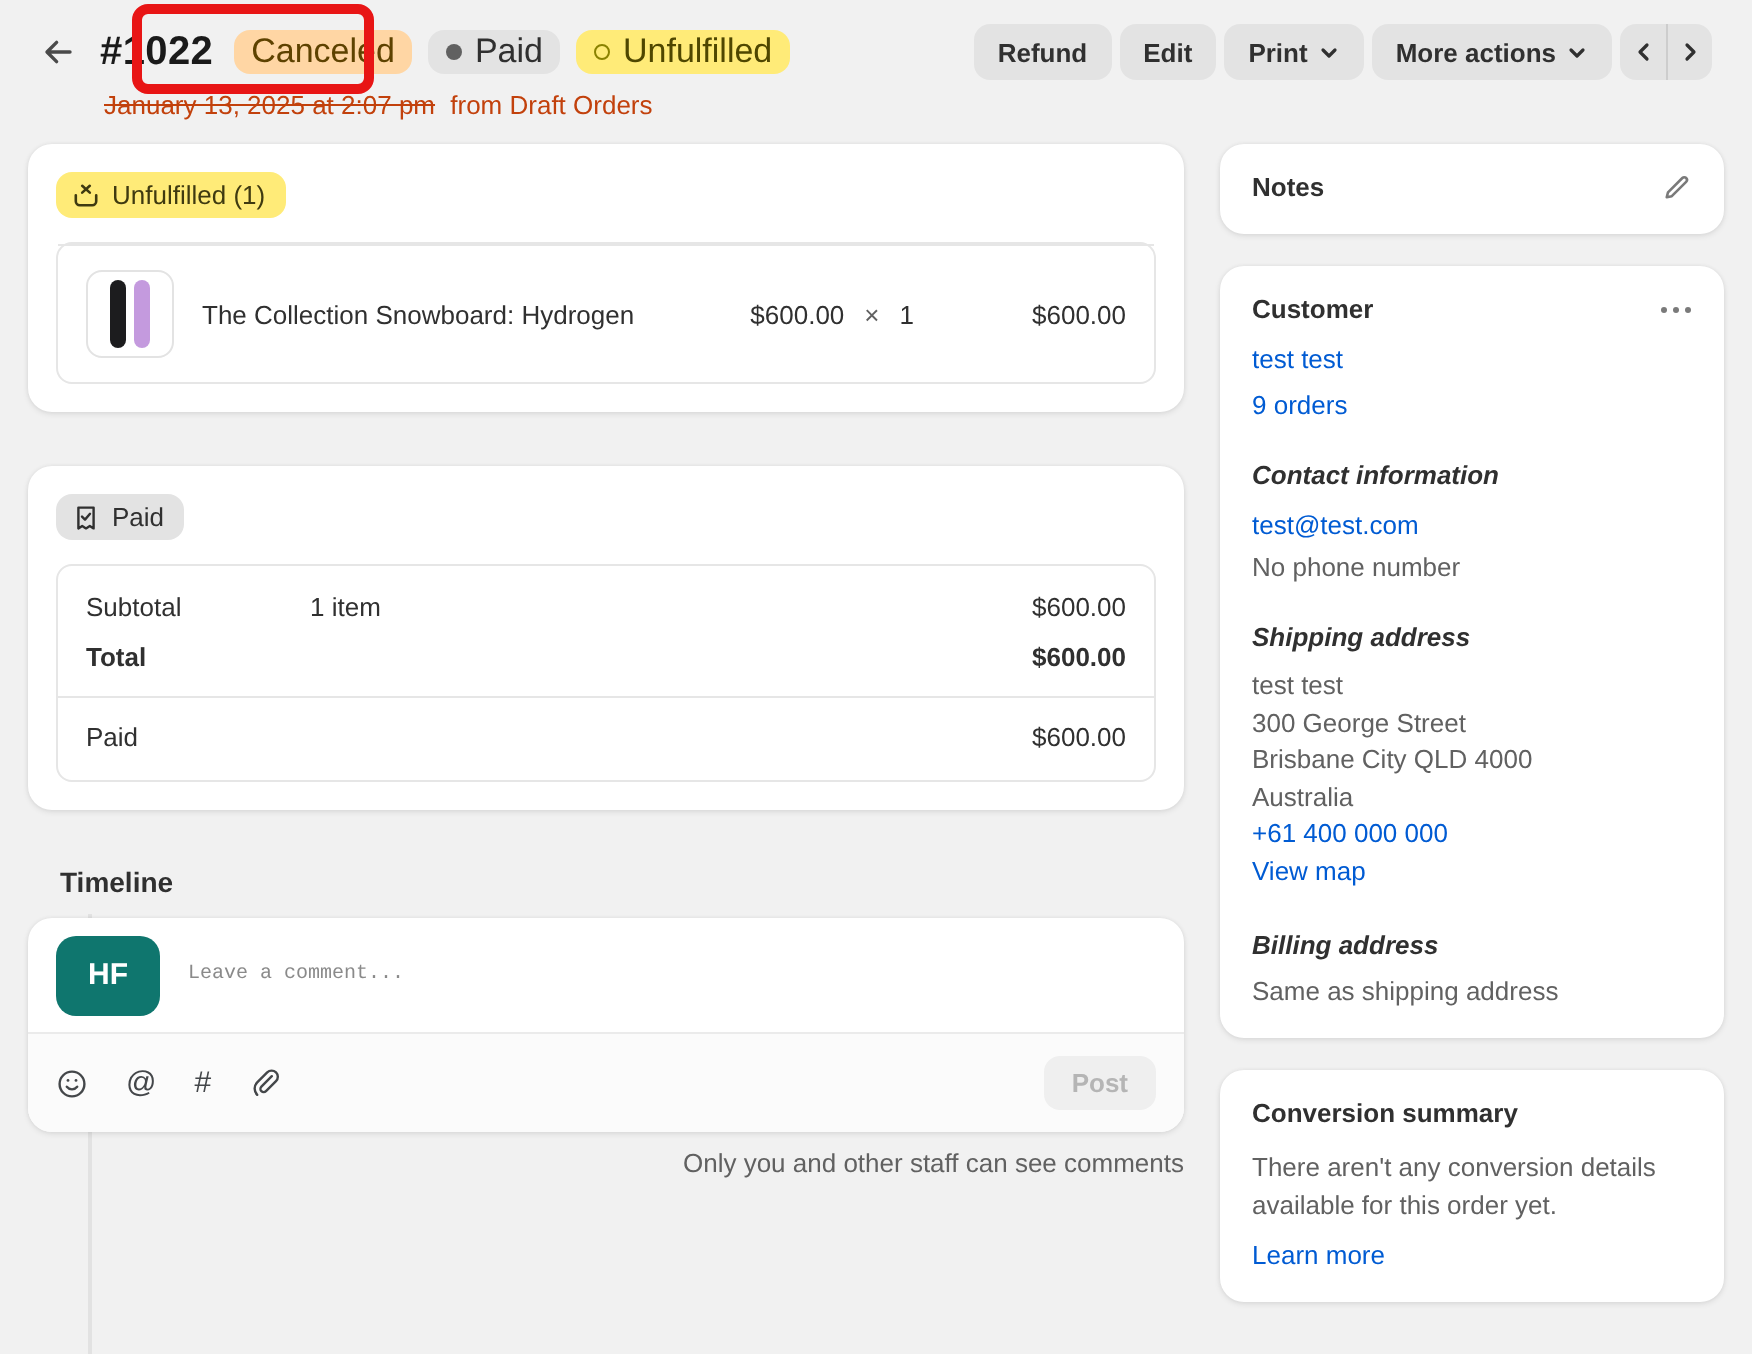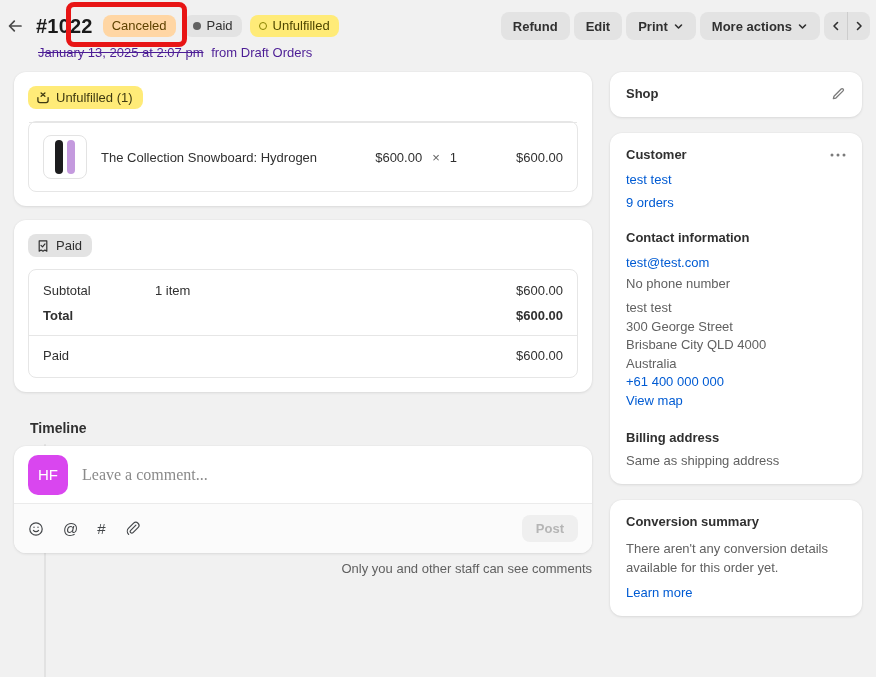--- a/index.html
+++ b/index.html
@@ -5,38 +5,38 @@
   * { box-sizing: border-box; margin: 0; padding: 0; }
   html, body { width: 876px; height: 677px; }
   body { font-family: "Liberation Sans", sans-serif; }
   .page { position: relative; width: 876px; height: 677px; background: #f1f1f1; color: #303030; overflow: hidden; font-size: 13px; }
 
   
   .annotation { position: absolute; left: 66px; top: 2px; width: 121px; height: 45px;
     border: 5px solid #e81515; border-radius: 8px; z-index: 99; pointer-events: none; }
 
   
-  .header { padding: 12px 6px 10px; }
+  .header { padding: 12px 20px 10px; }
   .header-top { display: flex; align-items: center; }
   .back-btn { background: none; border: none; width: 30px; height: 24px; cursor: pointer; display: flex; align-items: center; color: #4a4a4a; }
   .title { font-size: 20px; font-weight: 700; color: #1a1a1a; margin-right: 10px; letter-spacing: .2px; }
   .badges { display: flex; align-items: center; gap: 8px; }
-  .badge { display: inline-flex; align-items: center; gap: 6px; border-radius: 8px; padding: 3px 9px; font-size: 13px; font-weight: 500; line-height: 16px; }
+  .badge { display: inline-flex; align-items: center; gap: 6px; border-radius: 8px; padding: 3px 9px; font-size: 17px; font-weight: 500; line-height: 16px; }
   .badge.canceled { background: #ffd6a4; color: #5e4200; }
   .badge.paid-b { background: #e3e3e3; color: #303030; }
   .badge.unful { background: #ffeb78; color: #4f4700; }
   .dot-filled { width: 8px; height: 8px; border-radius: 50%; background: #616161; }
   .dot-open { width: 8px; height: 8px; border-radius: 50%; border: 1.6px solid #8a8200; }
   .actions { margin-left: auto; display: flex; align-items: center; gap: 4px; }
   .btn { background: #e3e3e3; border: none; border-radius: 8px; height: 28px; padding: 0 12px; font-family: inherit;
          font-size: 13px; font-weight: 600; color: #303030; display: inline-flex; align-items: center; gap: 5px; cursor: pointer; }
   .pager { display: flex; border-radius: 8px; overflow: hidden; }
   .pager button { background: #e3e3e3; border: none; width: 23px; height: 28px; display: flex; align-items: center; justify-content: center; color: #303030; cursor: pointer; }
   .pager button + button { border-left: 1px solid #cdcdcd; }
-  .date-line { margin: 5px 0 0 32px; font-size: 13px; color: #4c1d95; }
+  .date-line { margin: 5px 0 0 32px; font-size: 13px; color: #c2410c; }
   .date-line s { text-decoration: line-through; margin-right: 4px; }
 
   
   .grid { display: grid; grid-template-columns: 1fr 252px; gap: 18px; padding: 2px 14px 0; align-items: start; }
   .card { background: #fff; border-radius: 12px; box-shadow: 0 1px 3px rgba(0,0,0,.09), 0 0 2px rgba(0,0,0,.05); }
 
   
   .card-pad { padding: 14px; }
   .status-pill { display: inline-flex; align-items: center; gap: 6px; border-radius: 8px; padding: 4px 10px 4px 8px; font-size: 13px; font-weight: 500; }
   .status-pill.yellow { background: #ffeb78; color: #3f3a10; }
@@ -66,40 +66,40 @@
   .pay-row .ra { text-align: right; }
   .pay-row.total { font-weight: 700; padding-bottom: 12px; }
   .paid-row { display: flex; justify-content: space-between; padding: 12px 14px 14px; }
 
   
   .timeline { position: relative; margin-top: 28px; }
   .timeline-line { position: absolute; left: 30px; top: 24px; width: 2px; height: 320px; background: #e2e2e2; z-index: 0; }
   .timeline-title { font-size: 14px; font-weight: 700; margin-left: 16px; }
   .comment-card { position: relative; z-index: 1; margin-top: 10px; }
   .comment-top { display: flex; align-items: center; gap: 14px; padding: 8px 14px; height: 57px; }
-  .avatar { width: 40px; height: 40px; border-radius: 10px; background: #d946ef; color: #fff; font-weight: 400;
+  .avatar { width: 52px; height: 40px; border-radius: 10px; background: #0f766e; color: #fff; font-weight: 700;
             font-size: 15px; display: flex; align-items: center; justify-content: center; flex: 0 0 auto; }
-  .comment-input { flex: 1; border: none; outline: none; background: transparent; font-family: Liberation Serif, serif; font-size: 16px; color: #303030; }
+  .comment-input { flex: 1; border: none; outline: none; background: transparent; font-family: Liberation Mono, monospace; font-size: 10px; color: #303030; }
   .comment-input::placeholder { color: #8a8a8a; }
   .comment-footer { display: flex; align-items: center; gap: 19px; padding: 11px 14px; border-top: 1px solid #ebebeb;
                     background: #fbfbfb; border-radius: 0 0 12px 12px; color: #44474a; }
   .cf-icon { background: none; border: none; color: #44474a; cursor: pointer; display: flex; align-items: center; font-size: 15px; font-family: inherit; padding: 0; }
   .post-btn { margin-left: auto; background: #efefef; border: none; border-radius: 8px; padding: 6px 14px;
               font-family: inherit; font-size: 13px; font-weight: 600; color: #b5b5b5; }
   .caption { margin-top: 8px; text-align: right; color: #616161; position: relative; z-index: 1; }
 
   
   .col-side { display: flex; flex-direction: column; gap: 16px; }
   .side-card { padding: 14px 16px 16px; }
   .side-head { display: flex; align-items: center; justify-content: space-between; font-weight: 700; }
   .icon-btn { background: none; border: none; color: #7a7a7a; cursor: pointer; display: flex; align-items: center; padding: 0; }
   .muted { color: #616161; }
   .link { color: #005bd3; text-decoration: none; cursor: pointer; display: inline-block; }
   .mt6 { margin-top: 6px; } .mt8 { margin-top: 8px; } .mt10 { margin-top: 10px; } .mt20 { margin-top: 20px; }
-  .subhead { font-weight: 700; }
+  .subhead { font-weight: 700; font-style: italic; }
   .addr { line-height: 18.5px; color: #616161; }
   .body-text { line-height: 19px; color: #616161; }
 </style>
 </head>
 <body>
 
 <div class="page">
 
   <div class="annotation"></div>
 
@@ -156,21 +156,21 @@
     <div class="date-line">
       <s>January 13, 2025 at 2:07 pm</s>
       <span>from Draft Orders</span>
     </div>
   </header>
 
   <div class="grid">
 
     <div class="col-main">
 
-      <section class="card card-pad" style="margin-bottom:14px;">
+      <section class="card card-pad" style="margin-bottom:27px;">
         <span class="status-pill yellow">
           <svg width="14" height="14" viewBox="0 0 14 14" fill="none" stroke="currentColor" stroke-width="1.3" stroke-linecap="round" stroke-linejoin="round">
               <path d="M1.9 6.6v3a2 2 0 0 0 2 2h6.2a2 2 0 0 0 2-2v-3"></path>
               <path d="M5.1 1.9l3.8 3.4M8.9 1.9L5.1 5.3"></path>
             </svg>
           <span>Unfulfilled (1)</span>
         </span>
         <div class="inner-box">
           <div class="divider"></div>
           <div class="product-row">
@@ -250,21 +250,21 @@
           </div>
         </div>
         <div class="caption">Only you and other staff can see comments</div>
       </section>
     </div>
 
     <aside class="col-side">
 
       <section class="card side-card">
         <div class="side-head">
-          <span>Shop</span>
+          <span>Notes</span>
           <button class="icon-btn">
             <svg width="15" height="15" viewBox="0 0 14 14" fill="none" stroke="currentColor" stroke-width="1.2" stroke-linejoin="round">
                 <path d="M2.2 11.8l.6-2.3 6.7-6.7a1.25 1.25 0 0 1 1.77 1.77l-6.7 6.7-2.37.53z"></path>
               </svg>
           </button>
         </div>
       </section>
 
       <section class="card side-card">
         <div class="side-head">
@@ -277,20 +277,21 @@
               </svg>
           </button>
         </div>
         <a class="link mt10">test test</a><br>
         <a class="link mt8">9 orders</a>
 
         <div class="subhead mt20">Contact information</div>
         <a class="link mt10">test@test.com</a>
         <div class="muted mt6">No phone number</div>
 
+        <div class="subhead mt20">Shipping address</div>
         <div class="addr mt8">
           <div>test test</div>
           <div>300 George Street</div>
           <div>Brisbane City QLD 4000</div>
           <div>Australia</div>
           <a class="link">+61 400 000 000</a><br>
           <a class="link">View map</a>
         </div>
 
         <div class="subhead mt20">Billing address</div>

